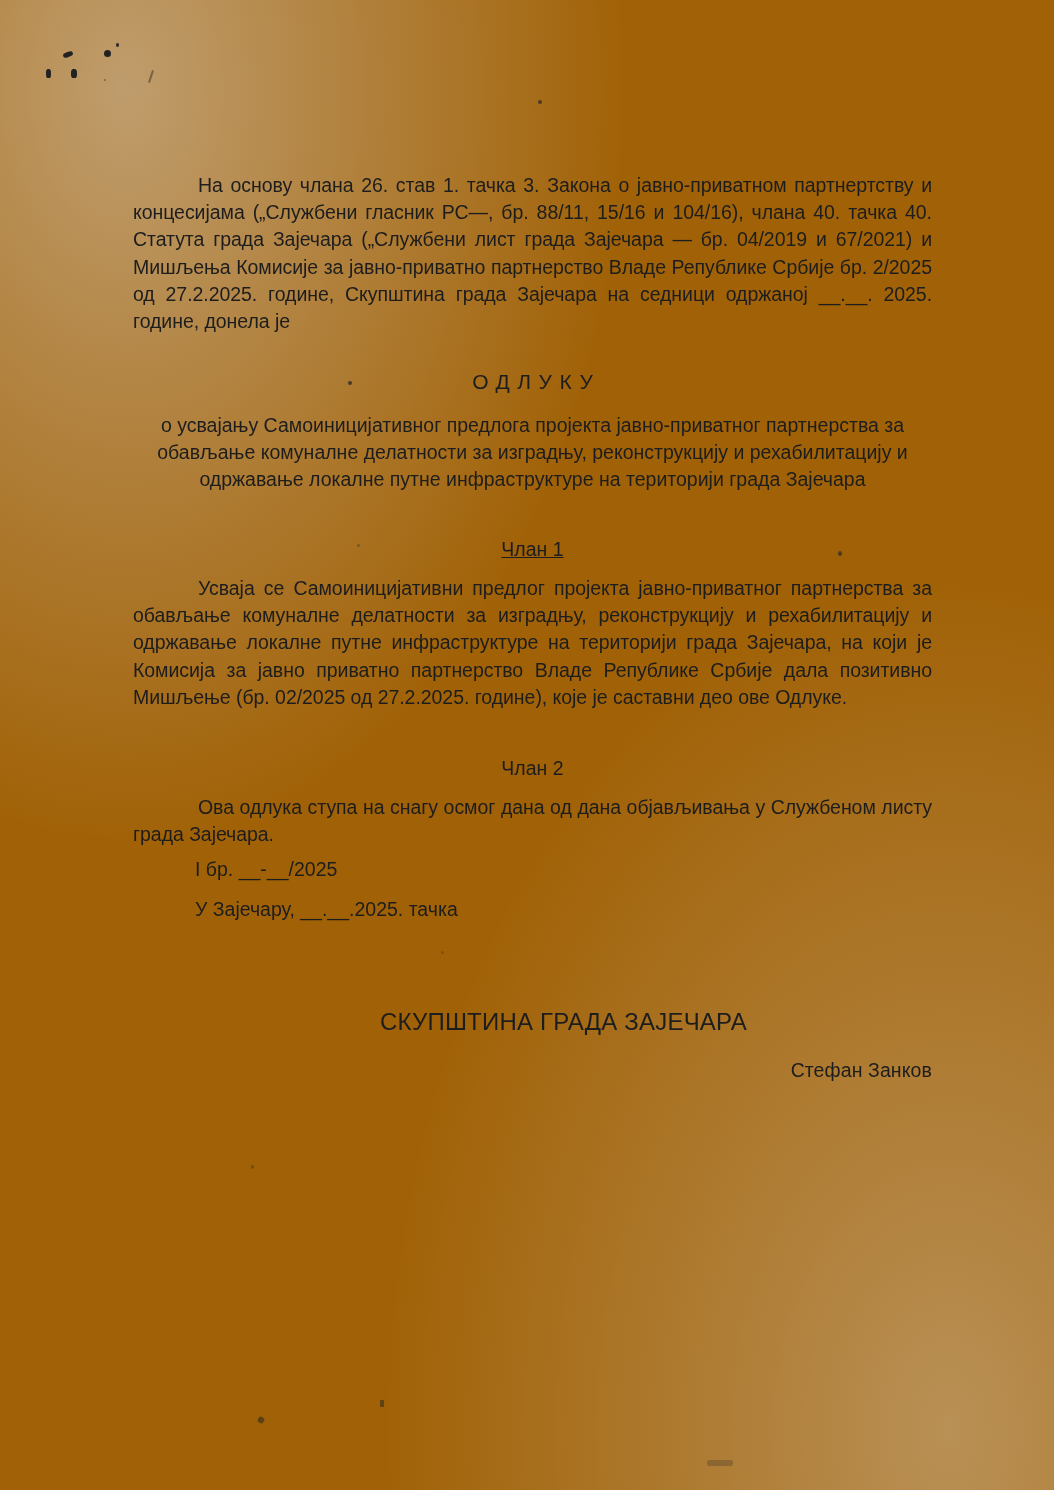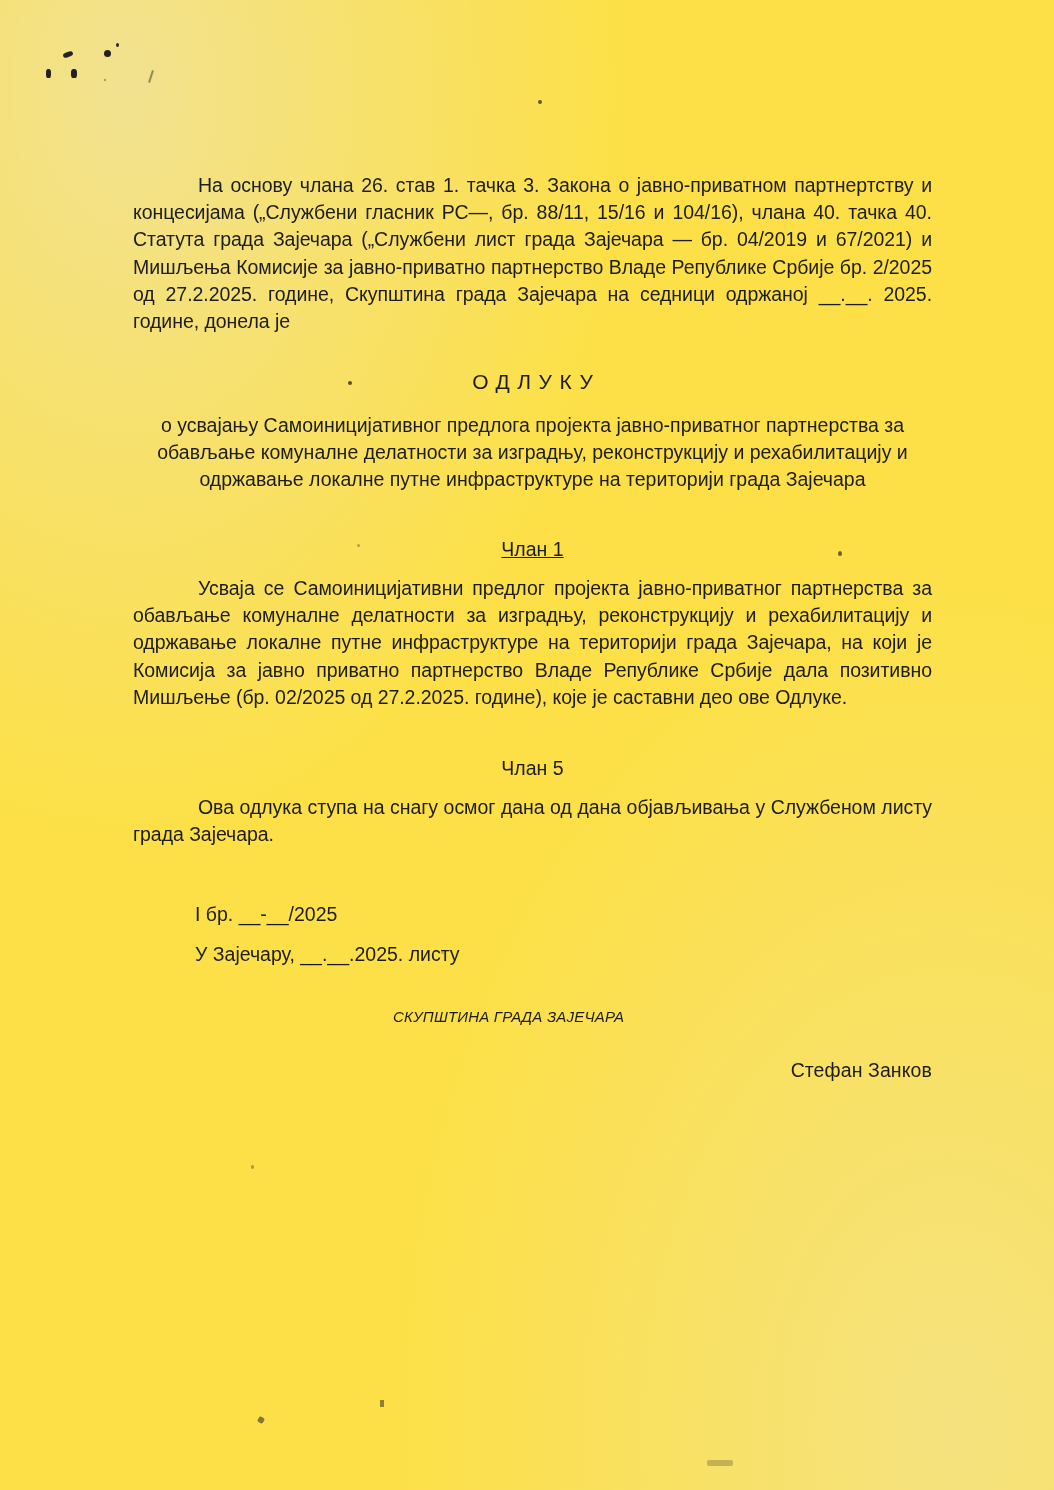--- a/index.html
+++ b/index.html
@@ -4,21 +4,21 @@
 <style>
   html, body {
     margin: 0;
     padding: 0;
     background: #ffffff;
   }
   .page {
     position: relative;
     width: 1054px;
     height: 1490px;
-    background: #fde047;
+    background: #a16207;
     overflow: hidden;
     font-family: "Liberation Sans", sans-serif;
     color: #1d1d1d;
   }
   
   .scan-tint {
     position: absolute;
     inset: 0;
     background:
       radial-gradient(ellipse at 12% 6%, rgba(228,228,232,0.45) 0%, rgba(255,255,255,0) 38%),
@@ -66,33 +66,32 @@
     width: 799px;
     text-align: center;
     font-size: 19.5px;
   }
   .head-1 { top: 538px; text-decoration: underline; }
   .head-2 { top: 757px; }
   .par-art1 { position: absolute; top: 575px; left: 0; width: 799px; }
   .par-art2 { position: absolute; top: 794px; left: 0; width: 799px; }
   .ref-block {
     position: absolute;
-    top: 894px;
+    top: 849px;
     left: 62px;
     font-size: 19.5px;
     line-height: 40px;
   }
   .ref-line { white-space: pre; }
   .assembly {
     position: absolute;
     top: 1008px;
-    left: 260px;
-    font-size: 15px;
+    left: 247px;
+    font-size: 24px;
     letter-spacing: 0.2px;
-    font-style: italic;
   }
   .sign-block {
     position: absolute;
     top: 1049px;
     left: 0;
     width: 799px;
     text-align: right;
     font-size: 19.5px;
     line-height: 43px;
   }
@@ -131,27 +130,27 @@
     <p class="body-par par-intro">На основу члана 26. став 1. тачка 3. Закона о јавно-приватном партнертству и концесијама („Службени гласник РС—, бр. 88/11, 15/16 и 104/16), члана 40. тачка 40. Статута града Зајечара („Службени лист града Зајечара — бр. 04/2019 и 67/2021) и Мишљења Комисије за јавно-приватно партнерство Владе Републике Србије бр. 2/2025 од 27.2.2025. године, Скупштина града Зајечара на седници одржаној __.__. 2025. године, донела је</p>
 
     <div class="doc-title">ОДЛУКУ</div>
 
     <div class="doc-subtitle">о усвајању Самоиницијативног предлога пројекта јавно-приватног партнерства за обављање комуналне делатности за изградњу, реконструкцију и рехабилитацију и одржавање локалне путне инфраструктуре на територији града Зајечара</div>
 
     <div class="article-head head-1">Члан 1</div>
 
     <p class="body-par par-art1">Усваја се Самоиницијативни предлог пројекта јавно-приватног партнерства за обављање комуналне делатности за изградњу, реконструкцију и рехабилитацију и одржавање локалне путне инфраструктуре на територији града Зајечара, на који је Комисија за јавно приватно партнерство Владе Републике Србије дала позитивно Мишљење (бр. 02/2025 од 27.2.2025. године), које је саставни део ове Одлуке.</p>
 
-    <div class="article-head head-2">Члан 5</div>
+    <div class="article-head head-2">Члан 2</div>
 
     <p class="body-par par-art2">Ова одлука ступа на снагу осмог дана од дана објављивања у Службеном листу града Зајечара.</p>
 
     <div class="ref-block">
       <div class="ref-line">I бр. __-__/2025</div>
-      <div class="ref-line">У Зајечару, __.__.2025. листу</div>
+      <div class="ref-line">У Зајечару, __.__.2025. тачка</div>
     </div>
 
     <div class="assembly">СКУПШТИНА ГРАДА ЗАЈЕЧАРА</div>
 
     <div class="sign-block">
       <div class="sign-name">Стефан Занков</div>
     </div>
 
   </div>
 </div>

